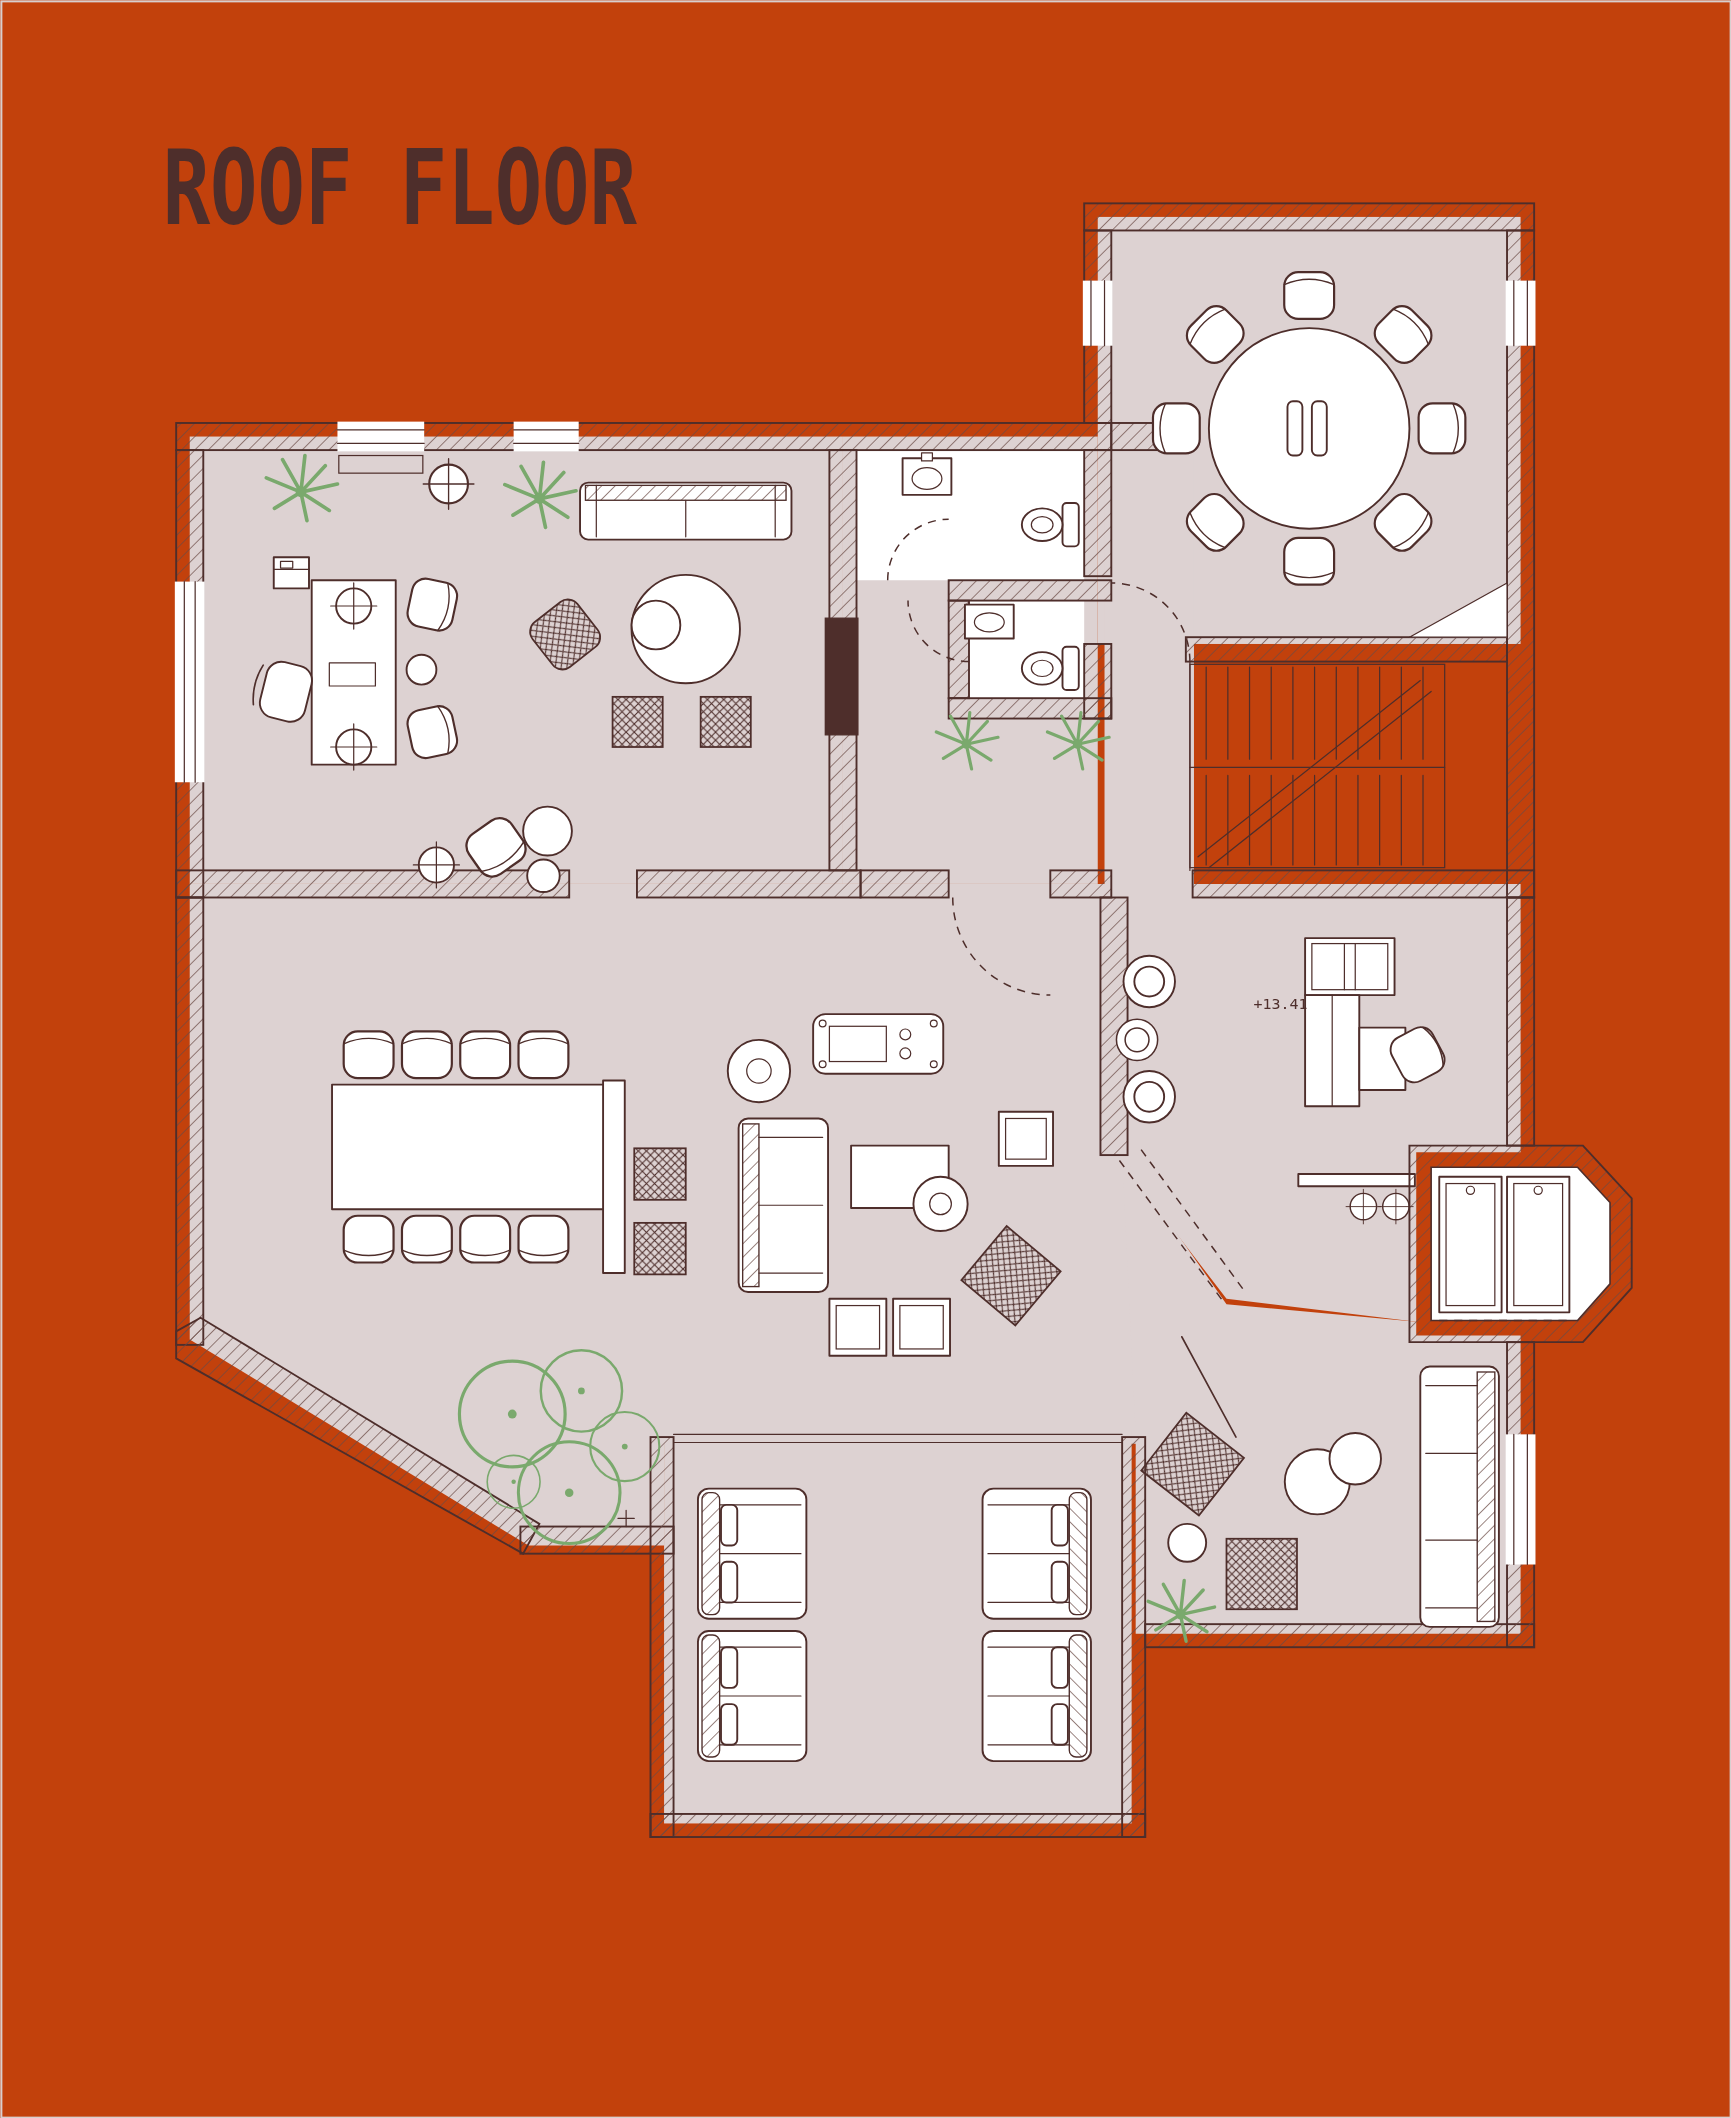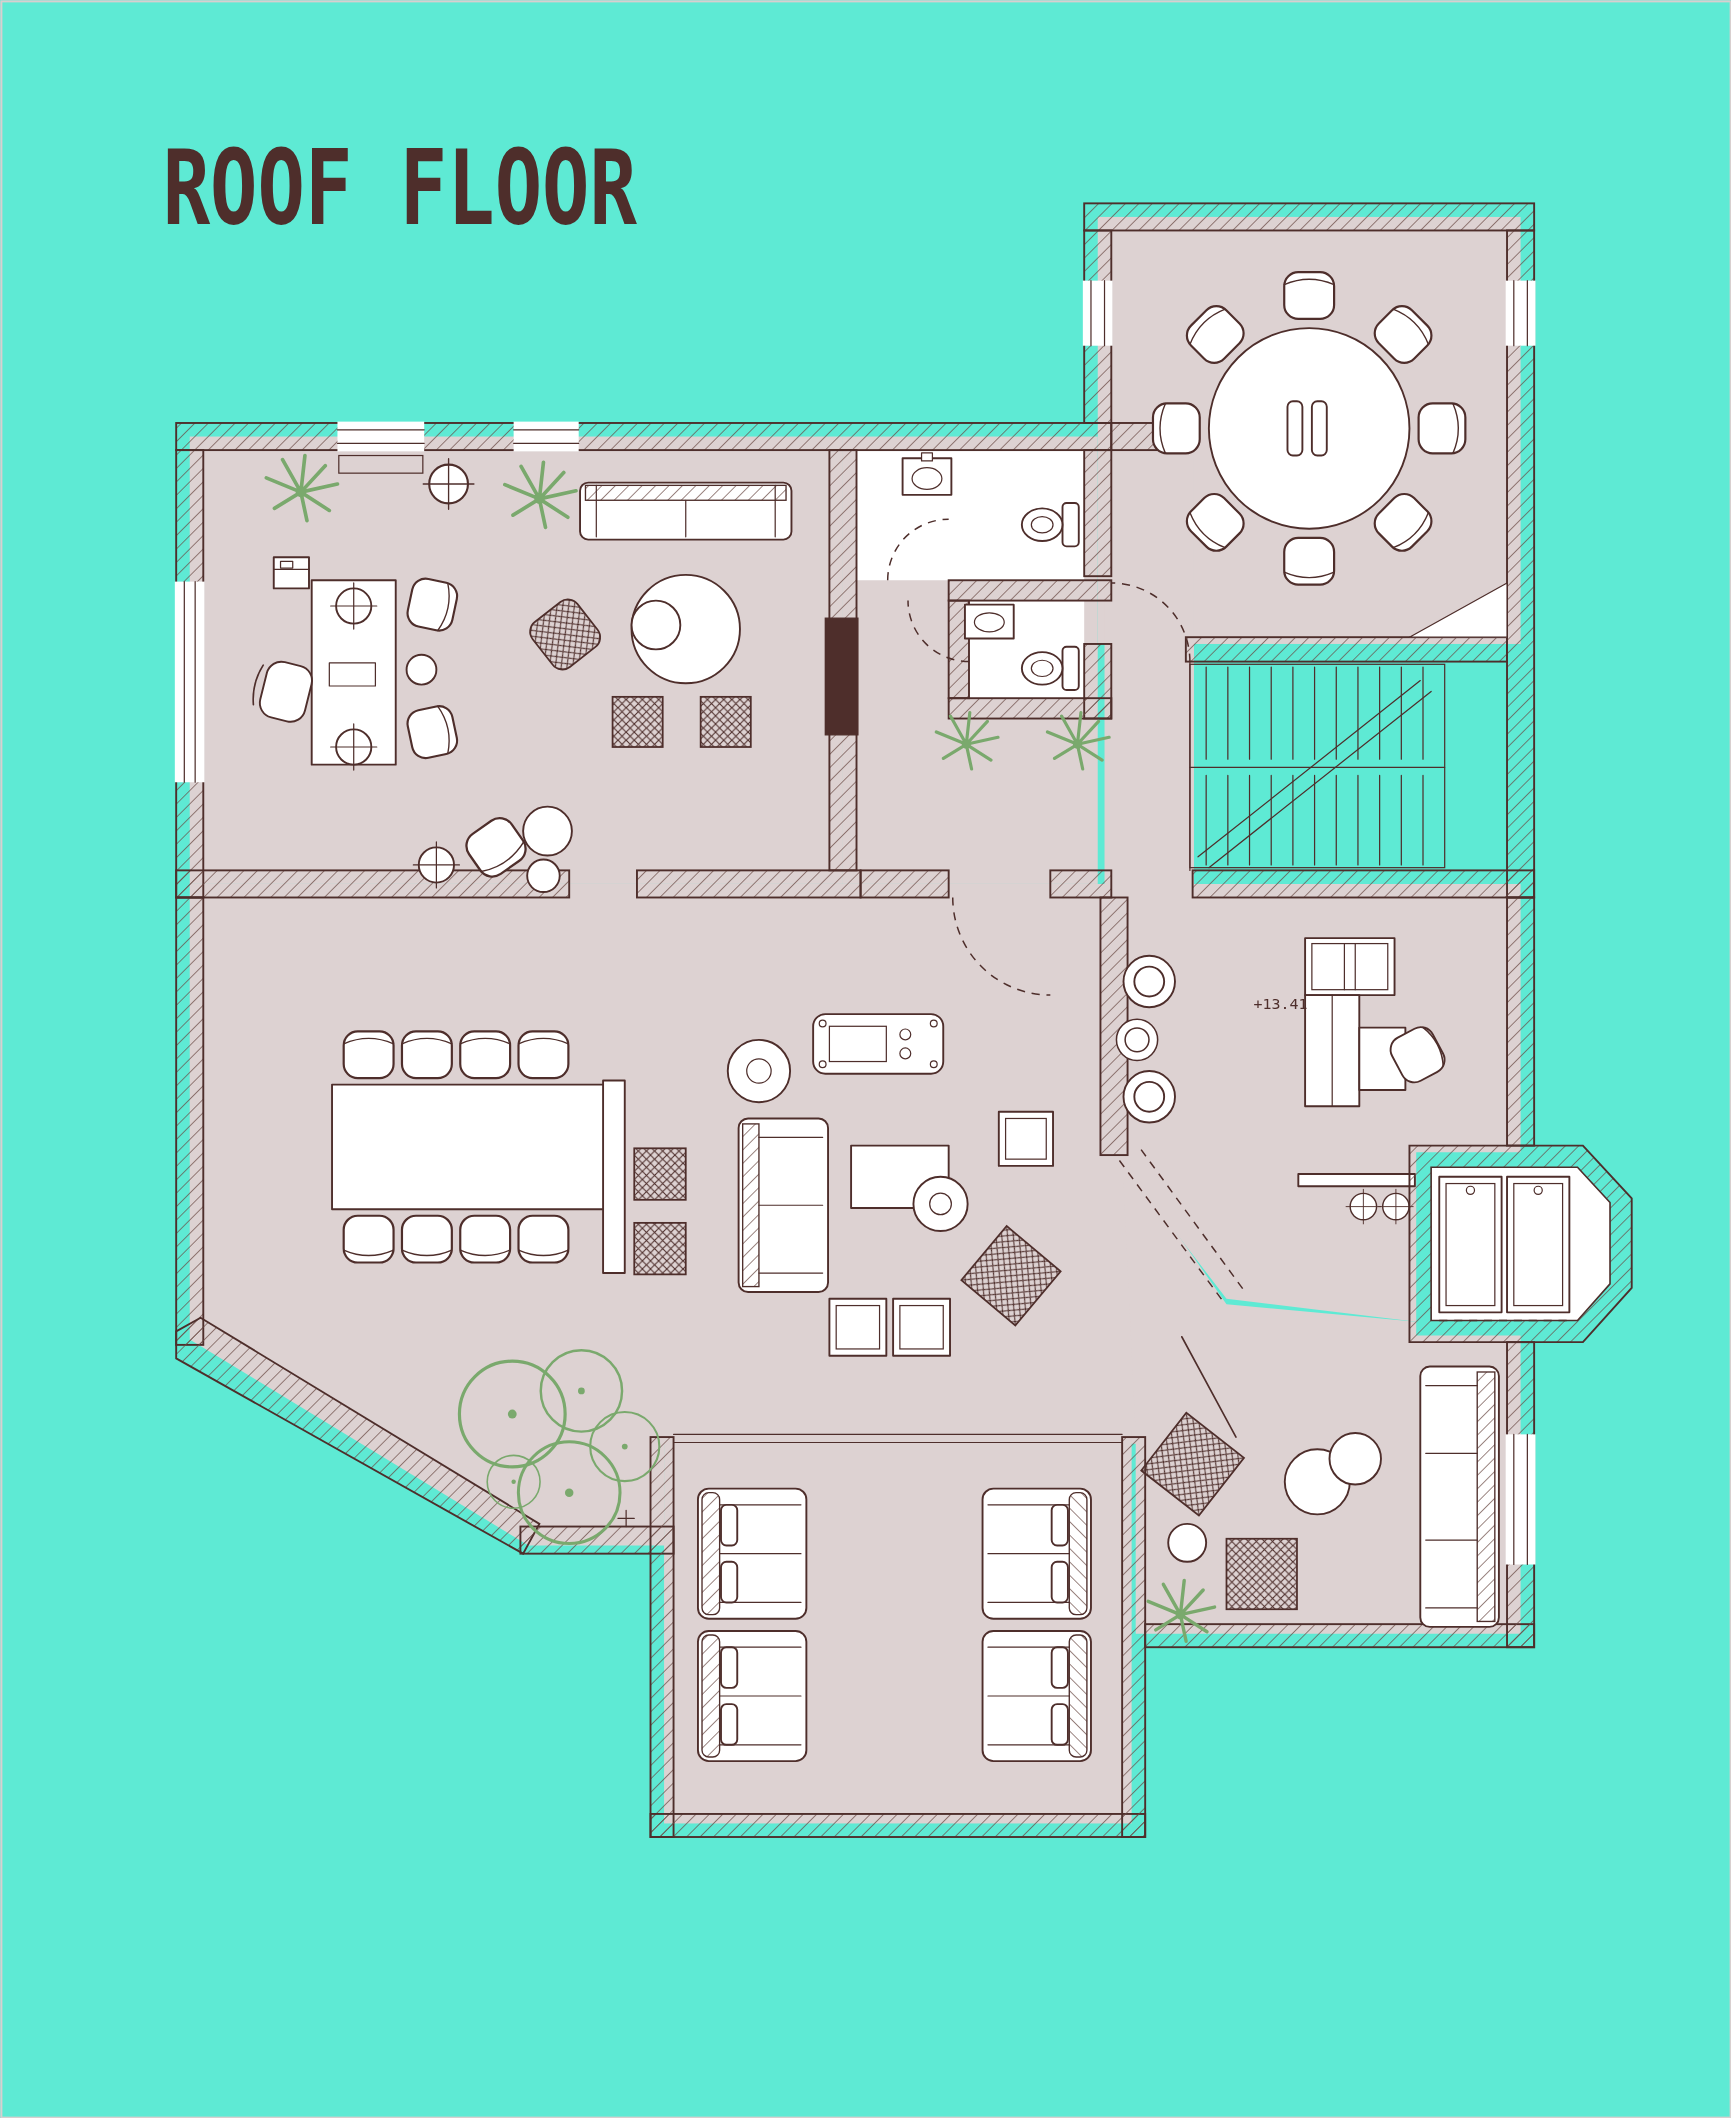--- a/index.html
+++ b/index.html
@@ -1,16 +1,16 @@
 <!DOCTYPE html>
 <html style="font-size:8px"><head>
 <meta charset="utf-8">
 <style>
   html,body{margin:0;padding:0;background:#ffffff;}
-  .page{position:relative;width:1732px;height:2119px;background:#5eead4;overflow:hidden;
+  .page{position:relative;width:1732px;height:2119px;background:#c2410c;overflow:hidden;
         font-family:"DejaVu Sans Mono", monospace;}
   .page svg{position:absolute;left:0;top:0;width:100%;height:100%;display:block;}
 
   
   .wall{fill:url(#hatch);stroke:#4e2e2b;stroke-width:1.4;}
   .hback{fill:url(#hatch);stroke:#4e2e2b;stroke-width:1;}
   .xpat{fill:url(#crosshatch);stroke:#4e2e2b;stroke-width:1.3;}
   .floor{fill:#ddd2d2;stroke:none;}
   .furn{fill:#ffffff;stroke:#4e2e2b;stroke-width:1.4;stroke-linejoin:round;}
   .ln{fill:none;stroke:#4e2e2b;stroke-width:1.2;stroke-linecap:round;}

